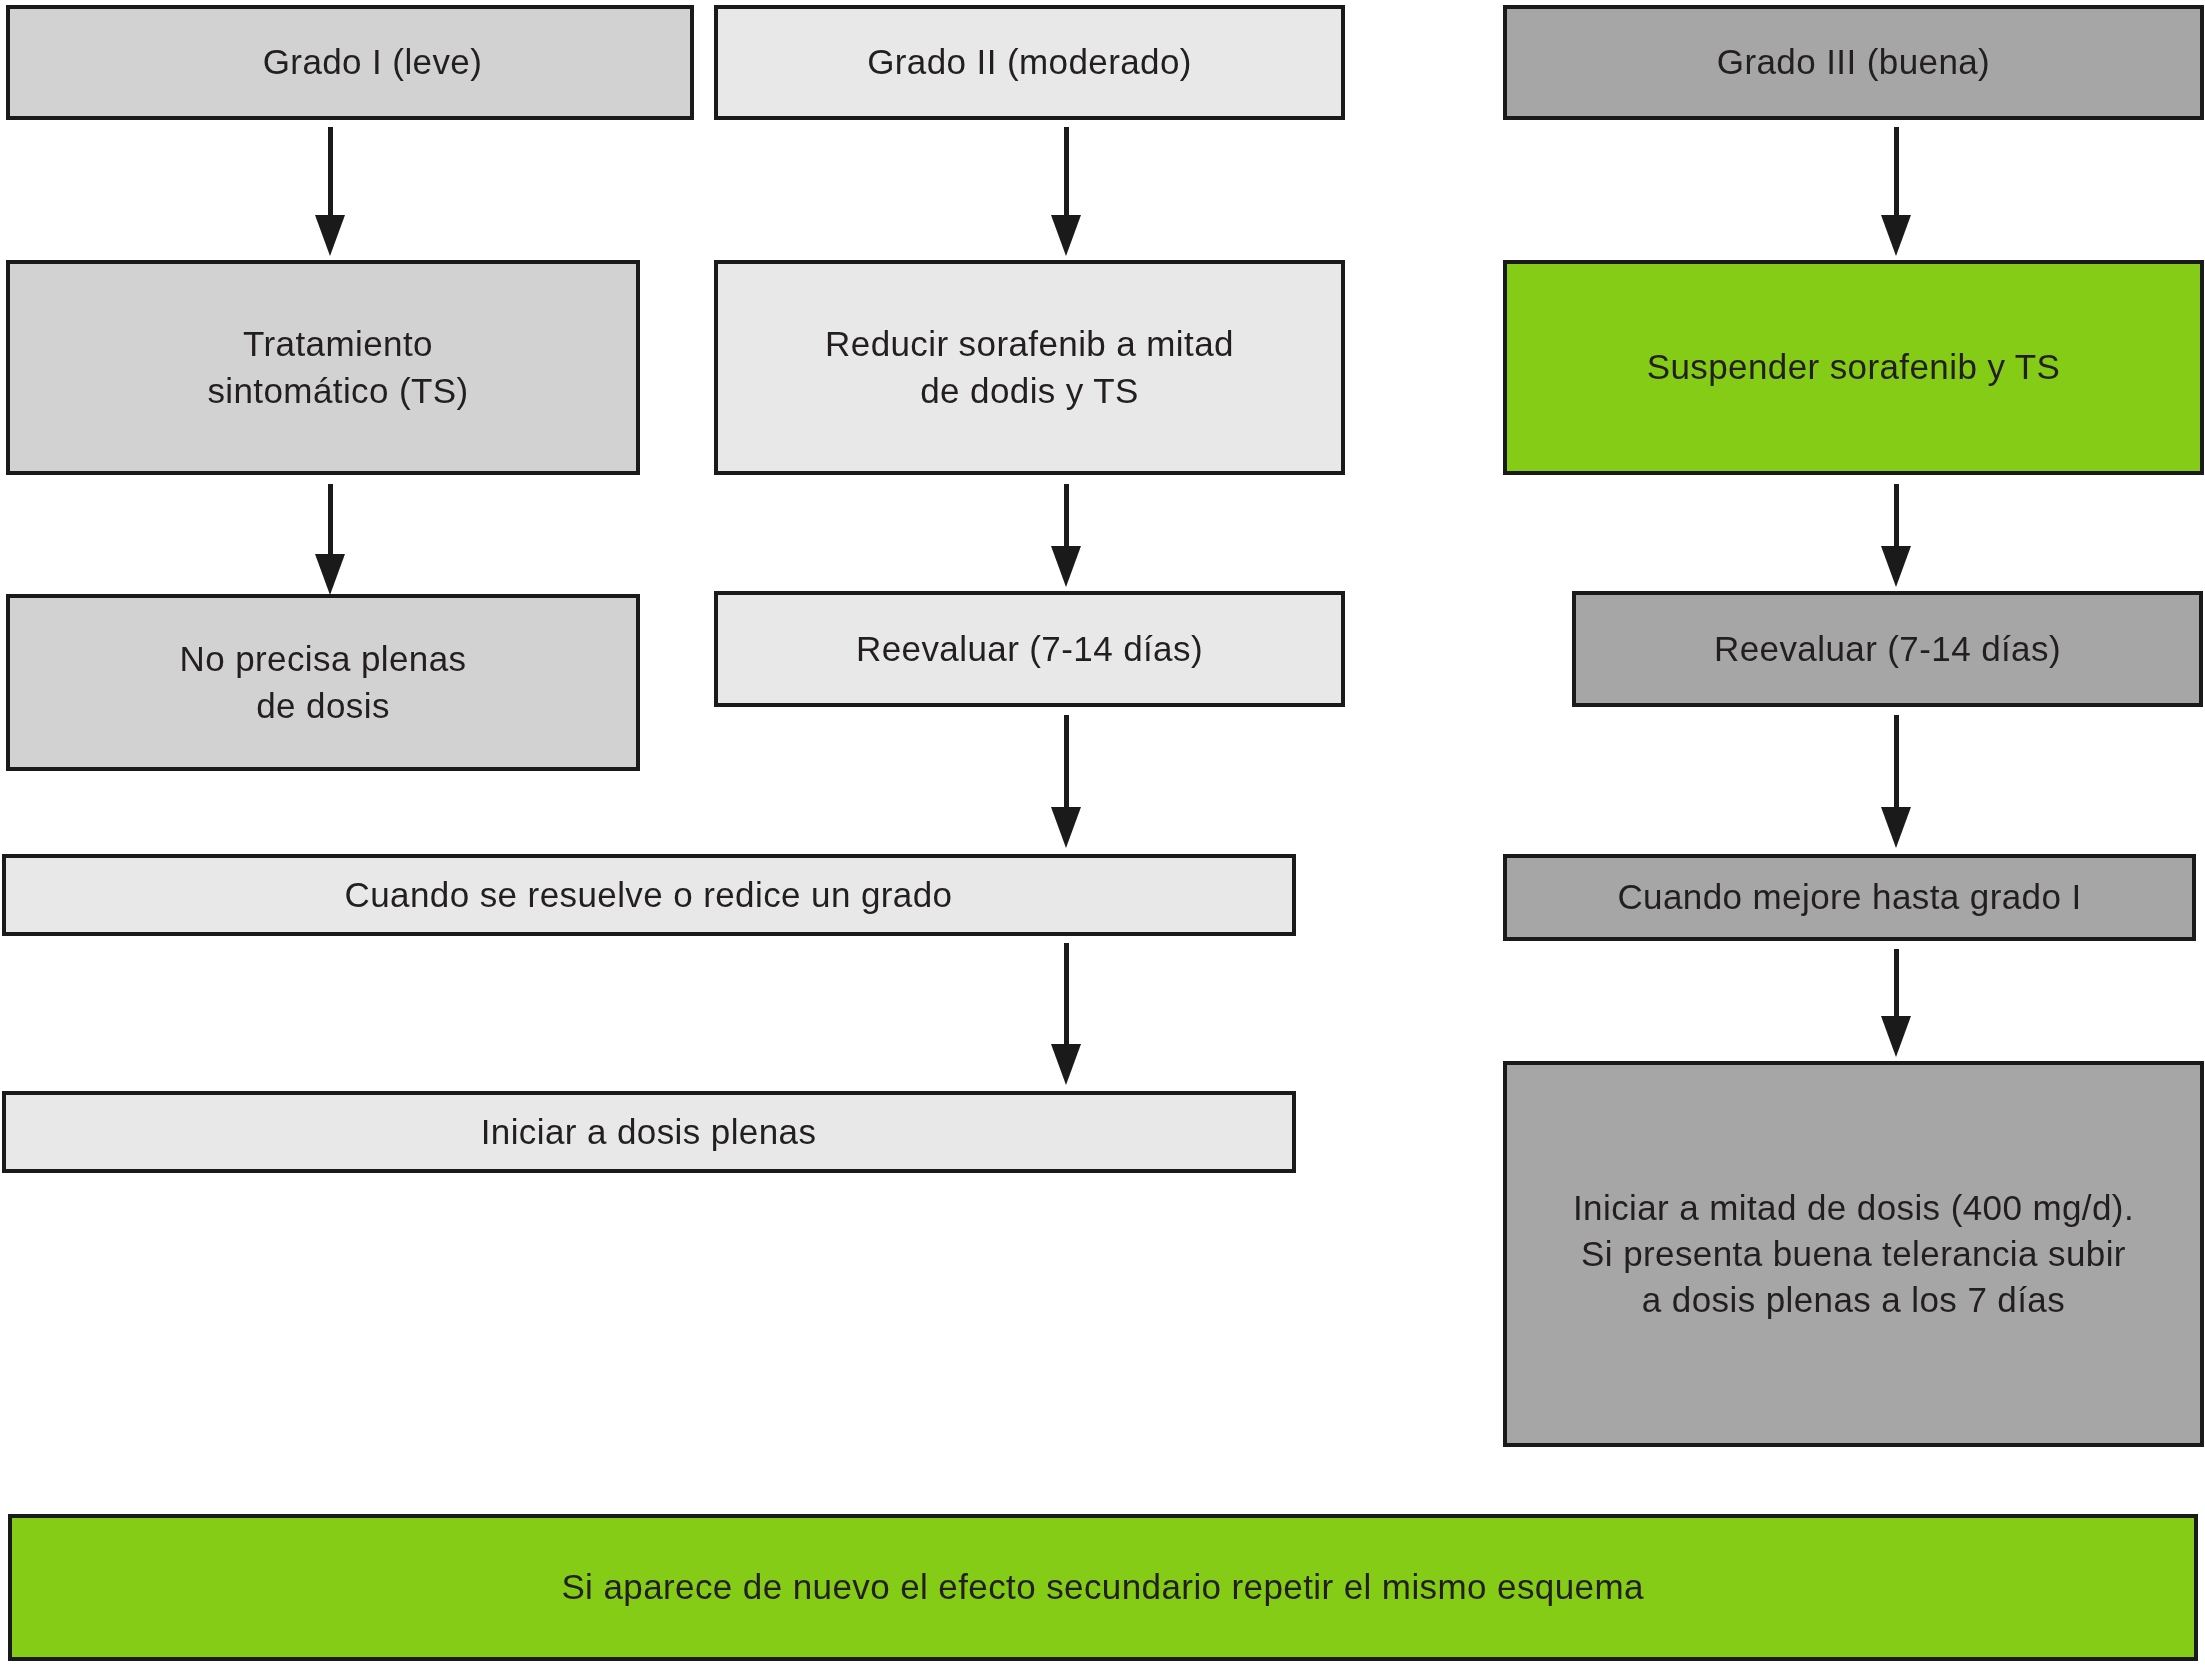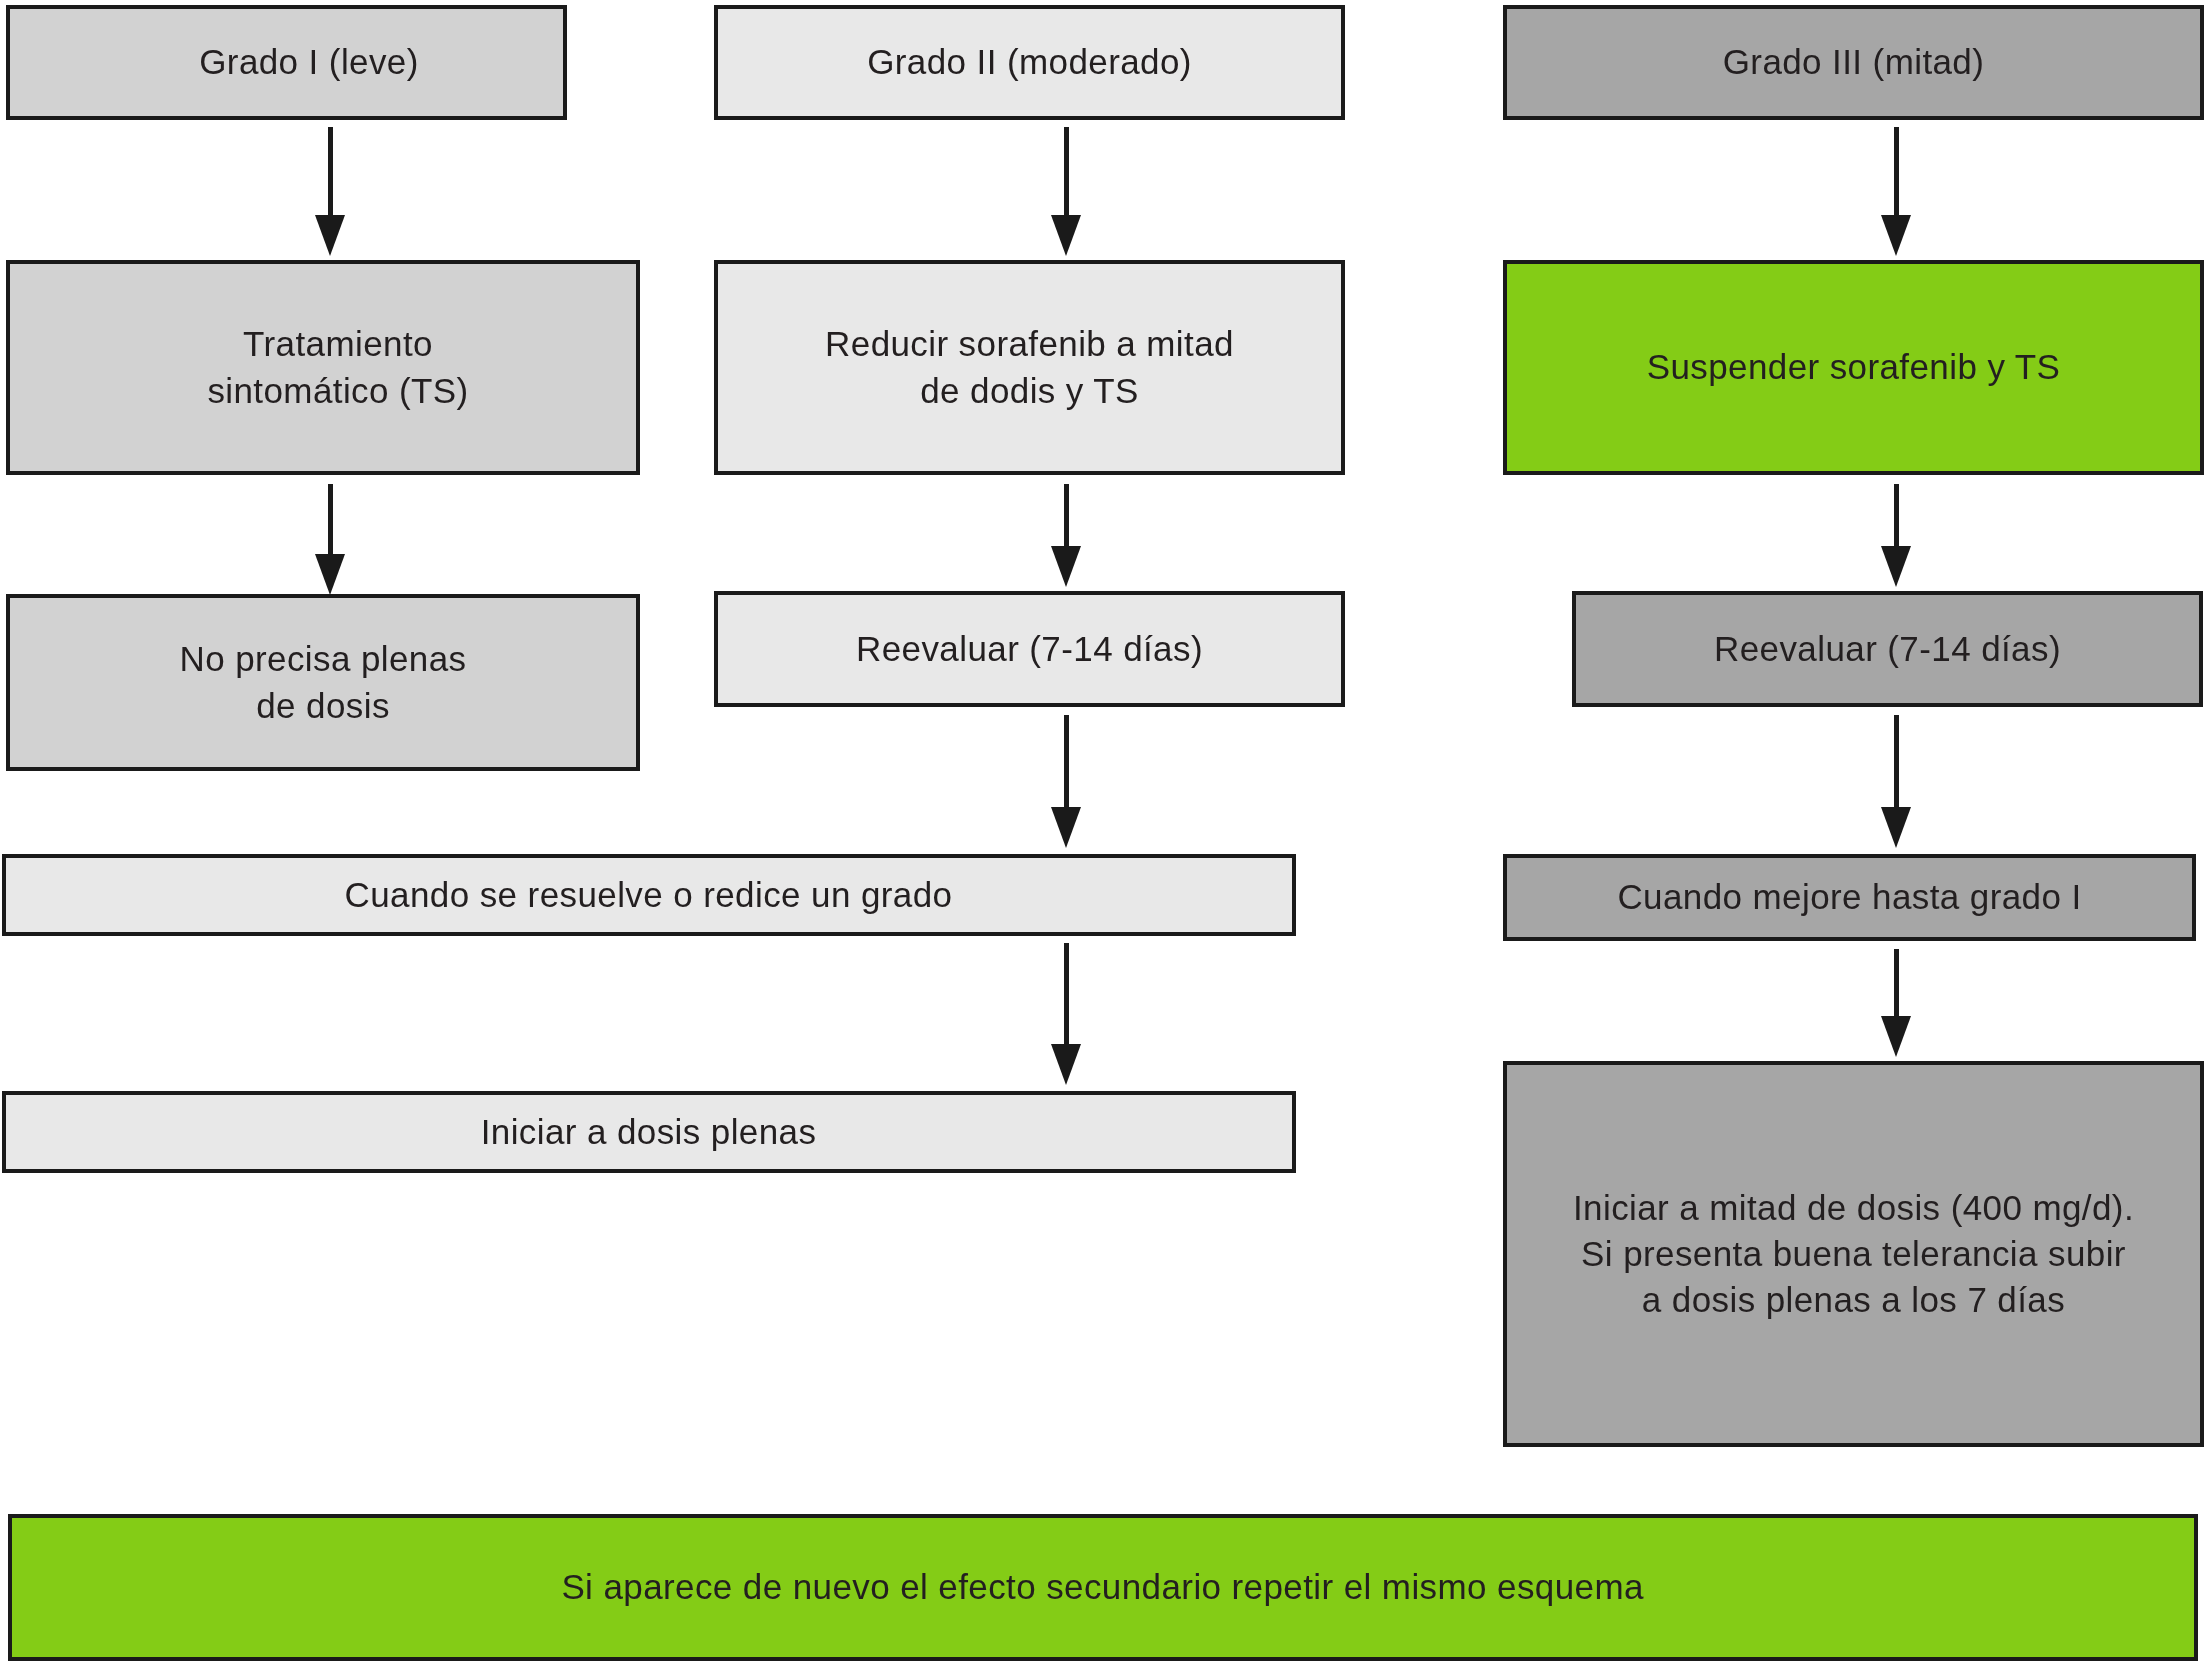--- a/index.html
+++ b/index.html
@@ -40,21 +40,21 @@
     border-left: 15px solid transparent;
     border-right: 15px solid transparent;
     border-top: 41px solid #1a1a1a;
   }
 </style>
 </head>
 <body>
 
 <div id="canvas">
 
-  <div class="box" style="left: 6px; top: 4.5px; width: 561px; height: 115px; background: rgb(210, 210, 210); padding-left: 45px;">
+  <div class="box" style="left: 6px; top: 4.5px; width: 688px; height: 115px; background: rgb(210, 210, 210); padding-left: 45px;">
     <span class="lbl">Grado I (leve)</span>
   </div>
   <div class="arrow" style="left:328px; top:127px; height:88px;">
       <span class="head"></span>
     </div>
   <div class="box" style="left: 6px; top: 260px; width: 634px; height: 215px; background: rgb(210, 210, 210); padding-left: 30px;">
     <span class="lbl">Tratamiento
 sintomático (TS)</span>
   </div>
   <div class="arrow" style="left:328px; top:484px; height:70px;">
@@ -88,21 +88,21 @@
     <span class="lbl">Cuando se resuelve o redice un grado</span>
   </div>
   <div class="arrow" style="left:1064px; top:943px; height:101px;">
       <span class="head"></span>
     </div>
   <div class="box" style="left: 1.5px; top: 1091px; width: 1294px; height: 82px; background: rgb(232, 232, 232);">
     <span class="lbl">Iniciar a dosis plenas</span>
   </div>
 
   <div class="box" style="left: 1503px; top: 4.5px; width: 701px; height: 115px; background: rgb(166, 166, 166);">
-    <span class="lbl">Grado III (mitad)</span>
+    <span class="lbl">Grado III (buena)</span>
   </div>
   <div class="arrow" style="left:1894px; top:127px; height:88px;">
       <span class="head"></span>
     </div>
   <div class="box" style="left: 1503px; top: 260px; width: 701px; height: 215px; background: #84cc16;">
     <span class="lbl">Suspender sorafenib y TS</span>
   </div>
   <div class="arrow" style="left:1894px; top:484px; height:62px;">
       <span class="head"></span>
     </div>

